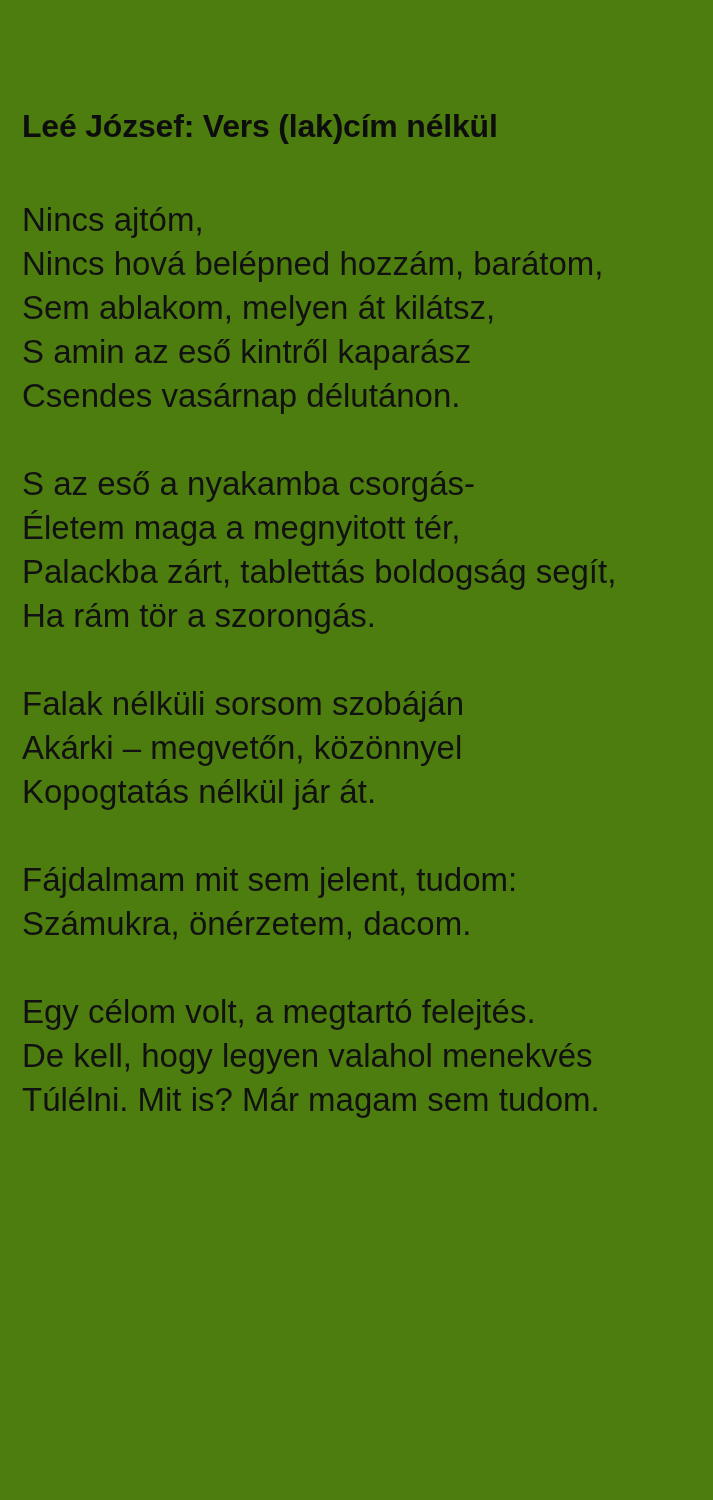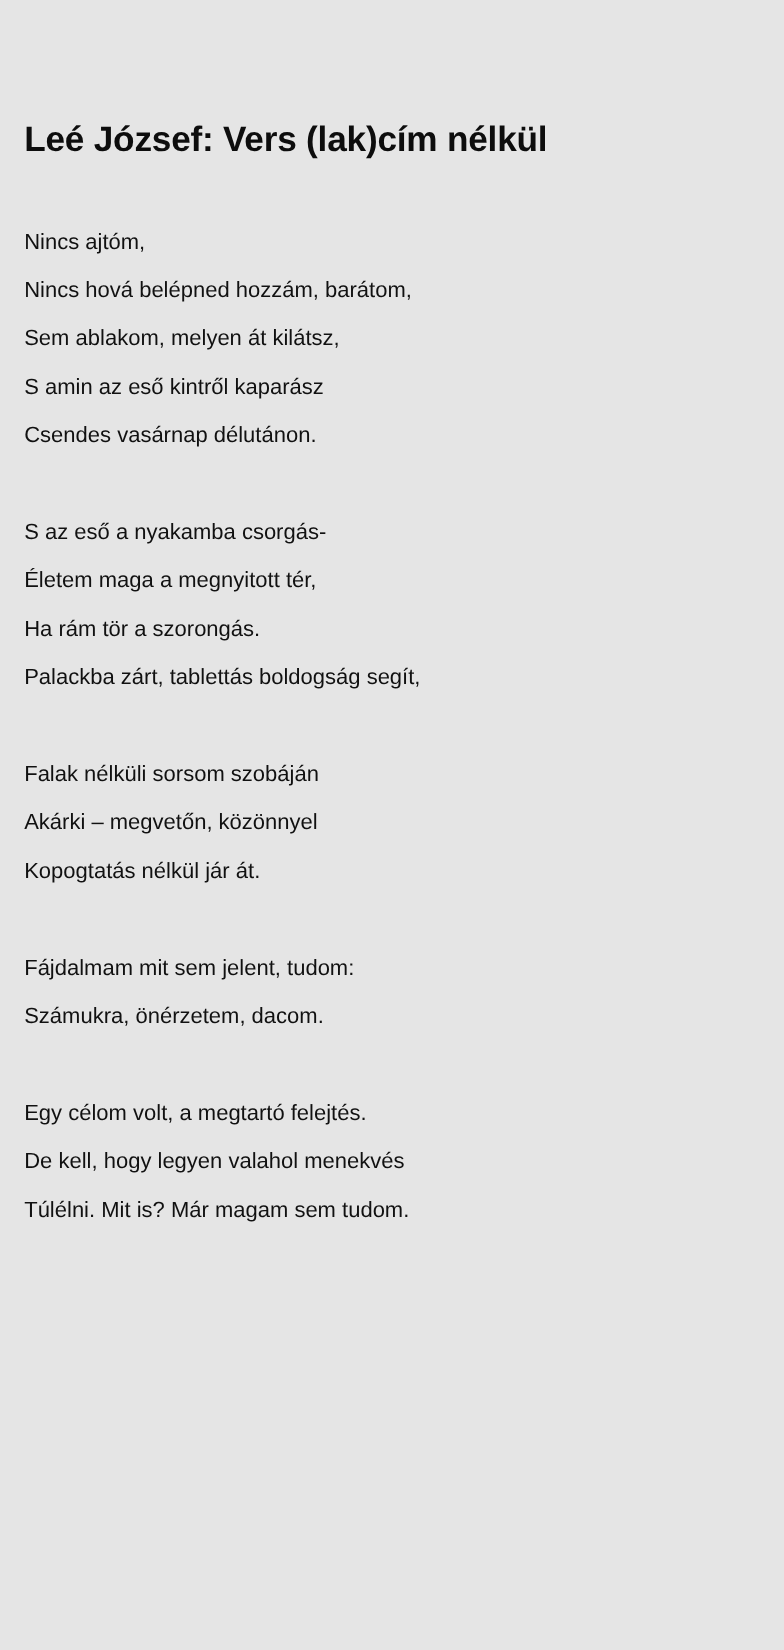--- a/index.html
+++ b/index.html
@@ -12,41 +12,41 @@
     height: 1500px;
     font-family: "Liberation Sans", sans-serif;
     color: #111111;
     overflow: hidden;
   }
   .page {
     box-sizing: border-box;
     width: 713px;
     height: 1500px;
     padding: 108px 22px 0 22px;
-    background: #e5e5e5;
+    background: #4d7c0f;
   }
   .poem-title {
     font-size: 32px;
     font-weight: bold;
     line-height: 1.18;
     letter-spacing: -0.2px;
     margin: 0 0 52px 0;
     color: #0d0d0d;
   }
   .stanzas {
     display: block;
   }
   .stanza {
     margin: 0 0 44px 0;
   }
   .stanza:last-child {
     margin-bottom: 0;
   }
   .line {
-    font-size: 20px;
+    font-size: 33px;
     line-height: 44px;
     white-space: pre;
     color: #111111;
   }
 </style>
 </head>
 <body>
 
 <div class="page">
   <h1 class="poem-title">Leé József: Vers (lak)cím nélkül</h1>
@@ -54,22 +54,22 @@
     <div class="stanza">
       <div class="line">Nincs ajtóm,</div>
       <div class="line">Nincs hová belépned hozzám, barátom,</div>
       <div class="line">Sem ablakom, melyen át kilátsz,</div>
       <div class="line">S amin az eső kintről kaparász</div>
       <div class="line">Csendes vasárnap délutánon.</div>
     </div>
     <div class="stanza">
       <div class="line">S az eső a nyakamba csorgás-</div>
       <div class="line">Életem maga a megnyitott tér,</div>
+      <div class="line">Palackba zárt, tablettás boldogság segít,</div>
       <div class="line">Ha rám tör a szorongás.</div>
-      <div class="line">Palackba zárt, tablettás boldogság segít,</div>
     </div>
     <div class="stanza">
       <div class="line">Falak nélküli sorsom szobáján</div>
       <div class="line">Akárki – megvetőn, közönnyel</div>
       <div class="line">Kopogtatás nélkül jár át.</div>
     </div>
     <div class="stanza">
       <div class="line">Fájdalmam mit sem jelent, tudom:</div>
       <div class="line">Számukra, önérzetem, dacom.</div>
     </div>

